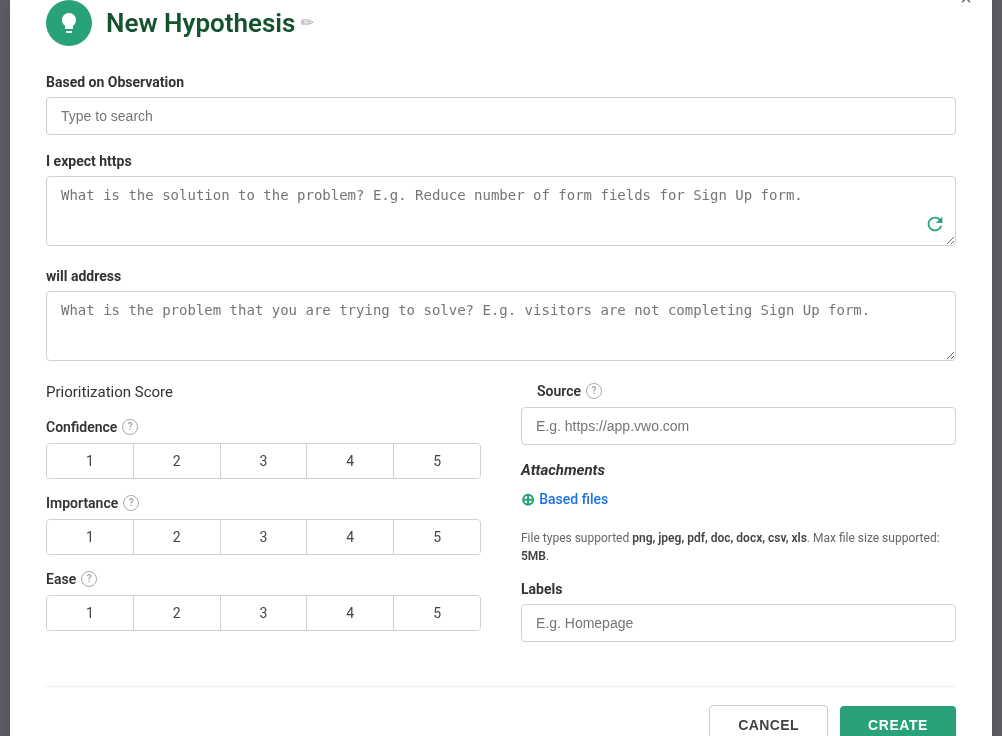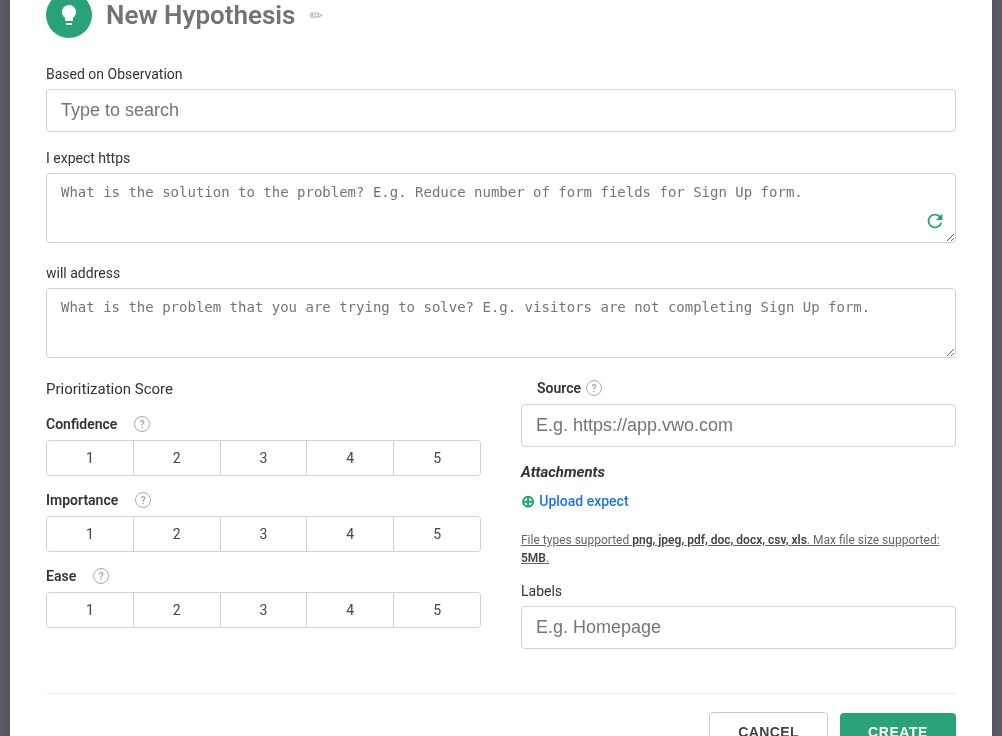--- a/index.html
+++ b/index.html
@@ -46,22 +46,22 @@
       flex-shrink: 0;
     }
     .icon-circle svg {
       fill: #fff;
       width: 24px;
       height: 24px;
     }
     .modal-title {
       font-size: 26px;
       font-weight: 600;
-      color: #737373;
-      margin-right: 14px;
+      color: #14532d;
+      margin-right: 5px;
     }
     .edit-icon {
       color: #aaa;
       cursor: pointer;
       font-size: 16px;
     }
     .close-btn {
       position: absolute;
       top: 16px;
       right: 16px;
@@ -72,31 +72,31 @@
       color: #666;
       line-height: 1;
       padding: 4px;
     }
 
     .form-section {
       margin-bottom: 18px;
     }
     .form-label {
       font-size: 14px;
-      font-weight: 400;
+      font-weight: 700;
       color: #333;
       margin-bottom: 7px;
       display: block;
     }
     .form-input {
       width: 100%;
       border: 1px solid #d0d0d0;
       border-radius: 4px;
       padding: 10px 14px;
-      font-size: 18px;
+      font-size: 14px;
       color: #444;
       outline: none;
       transition: border-color 0.15s;
     }
     .form-textarea {
       width: 100%;
       border: 1px solid #d0d0d0;
       border-radius: 4px;
       padding: 10px 14px;
       font-size: 14px;
@@ -136,21 +136,20 @@
     .field-group {
       margin-bottom: 16px;
     }
     .field-label-row {
       display: flex;
       align-items: center;
       margin-bottom: 8px;
       font-size: 14px;
       font-weight: 600;
       color: #333;
-      gap: 12px;
     }
     .help-icon {
       display: inline-flex;
       align-items: center;
       justify-content: center;
       width: 16px;
       height: 16px;
       border-radius: 50%;
       border: 1.5px solid #aaa;
       color: #aaa;
@@ -199,21 +198,20 @@
     .upload-link .plus-icon {
       color: #29a27a;
       font-size: 17px;
       font-weight: 700;
     }
     .file-hint {
       font-size: 12px;
       color: #666;
       margin-top: 20px;
       line-height: 1.5;
-      text-decoration: underline;
     }
     .file-hint strong { font-weight: 600; color: #444; }
 
     .source-label-row {
       display: flex;
       align-items: center;
       margin-bottom: 8px;
     }
     .source-label {
       font-size: 14px;
@@ -351,21 +349,21 @@
             <span class="source-label">Source</span>
             <span class="help-icon">?</span>
           </div>
           <input class="form-input" type="text" placeholder="E.g. https://app.vwo.com" style="">
         </div>
 
         <div class="field-group">
           <span class="attachments-label">Attachments</span>
           <a href="#" class="upload-link">
             <span class="plus-icon">⊕</span>
-            <span>Upload expect</span>
+            <span>Based files</span>
           </a>
           <div class="file-hint">
             <span>File types supported </span><strong>png, jpeg, pdf, doc, docx, csv, xls</strong><span>. Max file size supported: </span><strong>5MB</strong><span>.</span>
           </div>
         </div>
 
         <div class="field-group">
           <label class="form-label">Labels</label>
           <input class="form-input" type="text" placeholder="E.g. Homepage" style="">
         </div>

